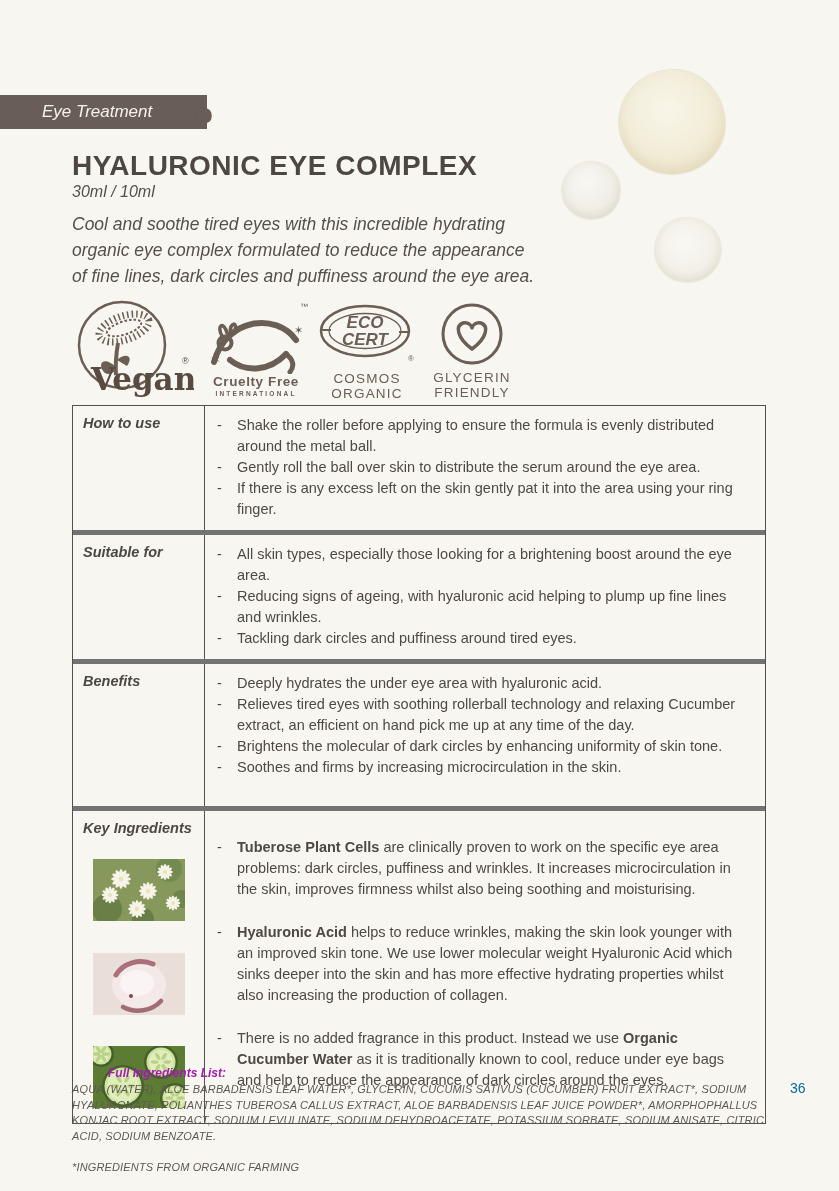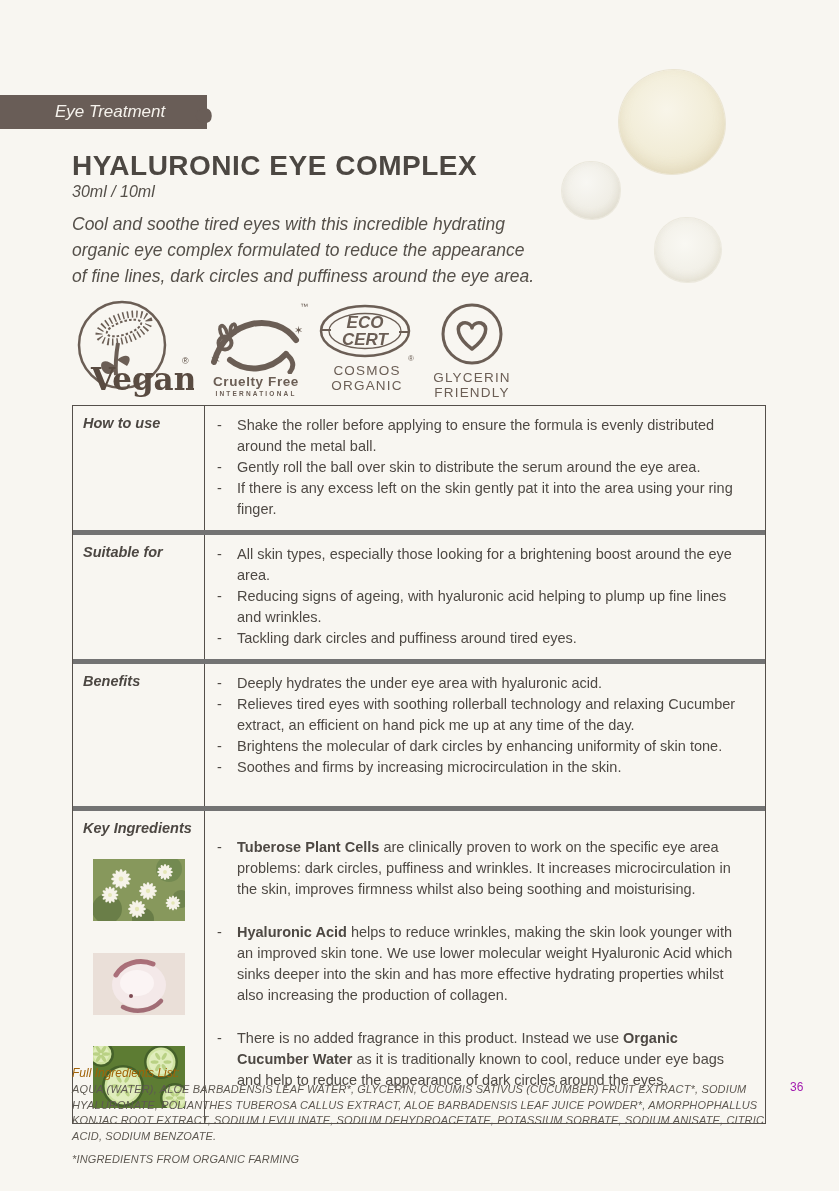--- a/index.html
+++ b/index.html
@@ -12,21 +12,21 @@
     color: #4e4944;
     overflow: hidden;
   }
 
   
   .tag {
     position: absolute; top: 95px; left: 0; width: 207px; height: 34px;
     background: #695d57;
     color: #f5f2ec;
     font-style: italic; font-size: 17px; line-height: 33px;
-    padding-left: 55px;
+    padding-left: 42px;
     clip-path: polygon(0% 22%, 2% 10%, 7% 16%, 13% 6%, 22% 12%, 30% 2%, 42% 10%, 55% 3%, 68% 10%, 80% 2%, 90% 9%, 96% 16%, 100% 34%, 99% 58%, 96% 78%, 90% 92%, 80% 97%, 66% 91%, 52% 99%, 38% 92%, 24% 98%, 12% 91%, 4% 97%, 1% 78%;);
   }
   .tag-dab {
     position: absolute; top: 108px; left: 196px; width: 16px; height: 15px;
     background: #695d57; border-radius: 60% 40% 55% 45% / 55% 60% 40% 45%;
     transform: rotate(18deg);
   }
 
   
   .title { position: absolute; top: 150px; left: 72px; font-size: 28px; font-weight: 700; letter-spacing: .5px; color: #4c4742; }
@@ -82,25 +82,25 @@
   .row-3 { min-height: 294px; }
   .row-3 .content-cell { padding-top: 26px; }
   .row-3 .bullet { margin-bottom: 22px; }
   .photo { width: 92px; height: 62px; margin: 0 0 0 10px; overflow: hidden; }
   .photo-1 { margin-top: 23px; }
   .photo-2 { margin-top: 32px; }
   .photo-3 { margin-top: 31px; }
 
   
   .ingredients { position: absolute; left: 72px; top: 1066px; width: 706px; }
-  .ing-heading { font-size: 12px; font-weight: 400; font-style: italic; color: #a16207; }
+  .ing-heading { font-size: 12px; font-weight: 700; font-style: italic; color: #a21caf; padding-left: 36px; }
   .ing-list, .ing-footnote { font-size: 11px; font-style: italic; line-height: 15.5px; letter-spacing: .15px; color: #5e5952; margin-top: 2px; }
-  .ing-footnote { margin-top: 8px; }
-
-  .page-number { position: absolute; left: 790px; top: 1080px; font-size: 12px; color: #a21caf; }
+  .ing-footnote { margin-top: 16px; }
+
+  .page-number { position: absolute; left: 790px; top: 1080px; font-size: 14px; color: #0369a1; }
 </style>
 </head>
 <body>
 
 <div class="page">
 
   <div class="tag">
     <span>Eye Treatment</span>
   </div>
   <div class="tag-dab"></div>
@@ -153,21 +153,21 @@
   <div class="badge" style="left:316px; top:303px; width:102px;">
     <svg width="102" height="60" viewBox="0 0 102 60">
       <ellipse cx="49" cy="28" rx="44" ry="25" fill="none" stroke="#6b5e55" stroke-width="2.5"></ellipse>
       <ellipse cx="49" cy="28" rx="36" ry="17.5" fill="none" stroke="#6b5e55" stroke-width="1.3"></ellipse>
       <line x1="6" y1="27" x2="15" y2="27" stroke="#6b5e55" stroke-width="2"></line>
       <line x1="83" y1="29" x2="92" y2="29" stroke="#6b5e55" stroke-width="2"></line>
       <text x="49" y="25" text-anchor="middle" font-size="17" font-weight="bold" font-style="italic" fill="#6b5e55">ECO</text>
       <text x="49" y="42" text-anchor="middle" font-size="17" font-weight="bold" font-style="italic" fill="#6b5e55">CERT</text>
       <text x="92" y="58" font-size="8" fill="#6b5e55">®</text>
     </svg>
-    <div class="badge-caption light" style="margin-top:0;">COSMOS</div>
+    <div class="badge-caption light" style="margin-top:8px;">COSMOS</div>
     <div class="badge-caption light">ORGANIC</div>
   </div>
 
   <div class="badge" style="left:420px; top:302px; width:104px;">
     <svg width="104" height="64" viewBox="0 0 104 64">
       <circle cx="52" cy="32" r="29" fill="none" stroke="#6b5e55" stroke-width="3"></circle>
       <path d="M52,47 C37,36 35,24 43,21 C48,19.5 52,24 52,26 C52,24 56,19.5 61,21 C69,24 67,36 52,47 Z" fill="none" stroke="#6b5e55" stroke-width="3.5" stroke-linejoin="round"></path>
     </svg>
     <div class="badge-caption light" style="margin-top:4px;">GLYCERIN</div>
     <div class="badge-caption light">FRIENDLY</div>

